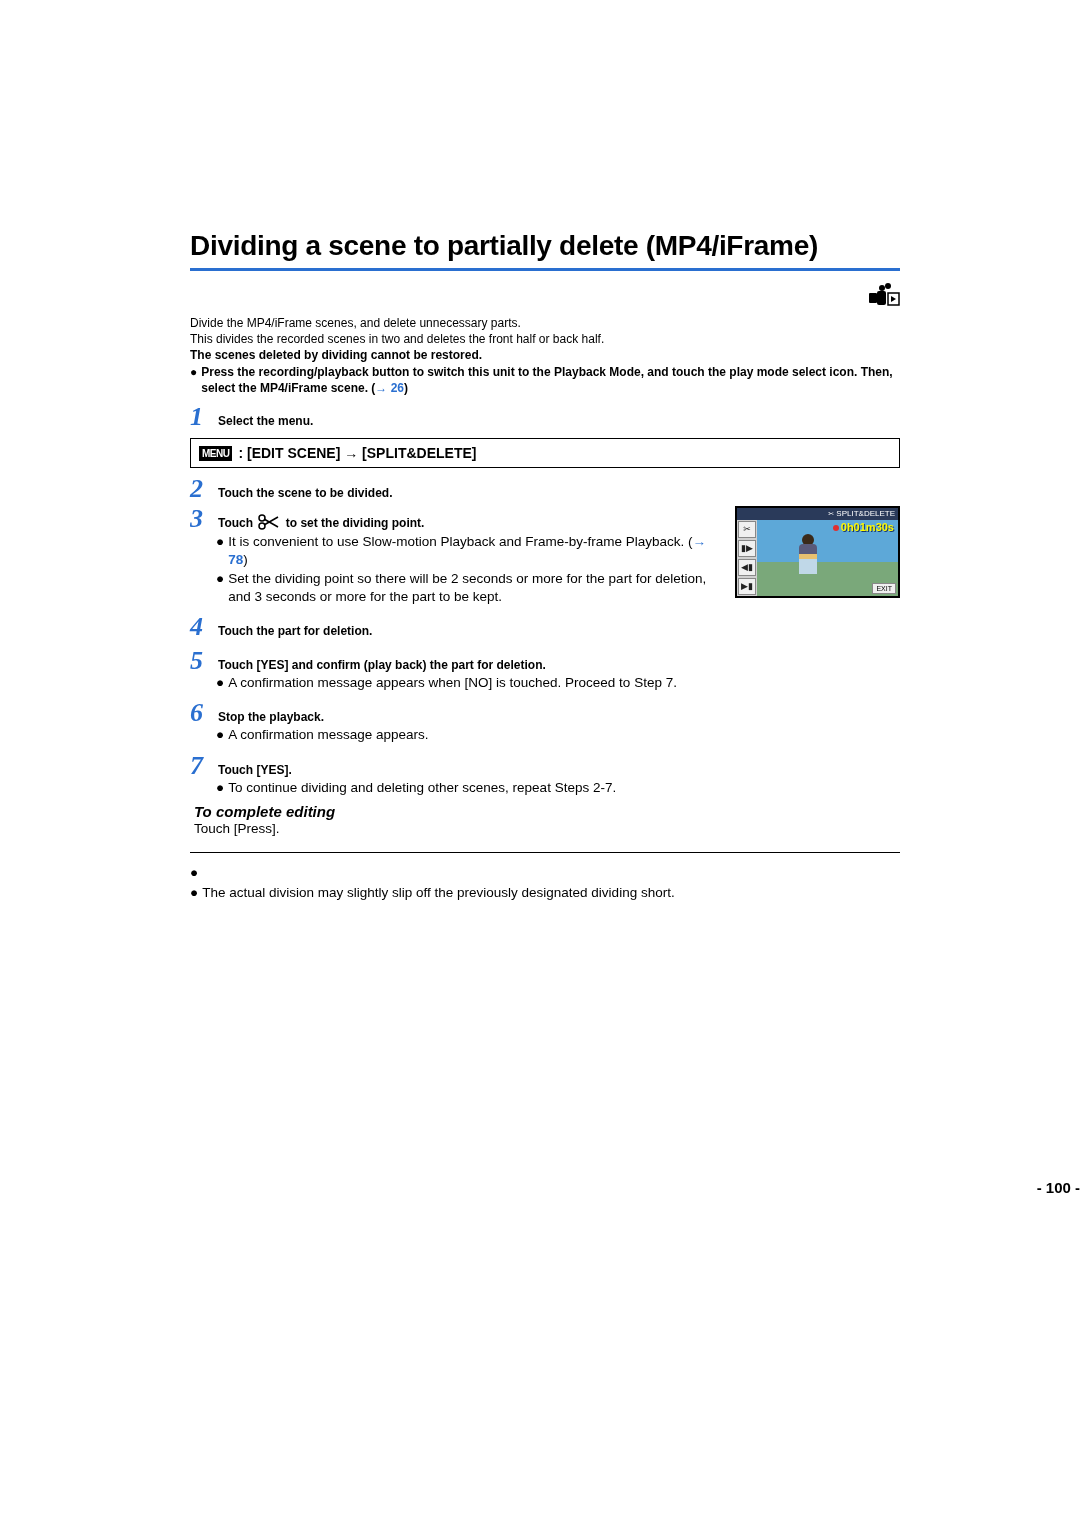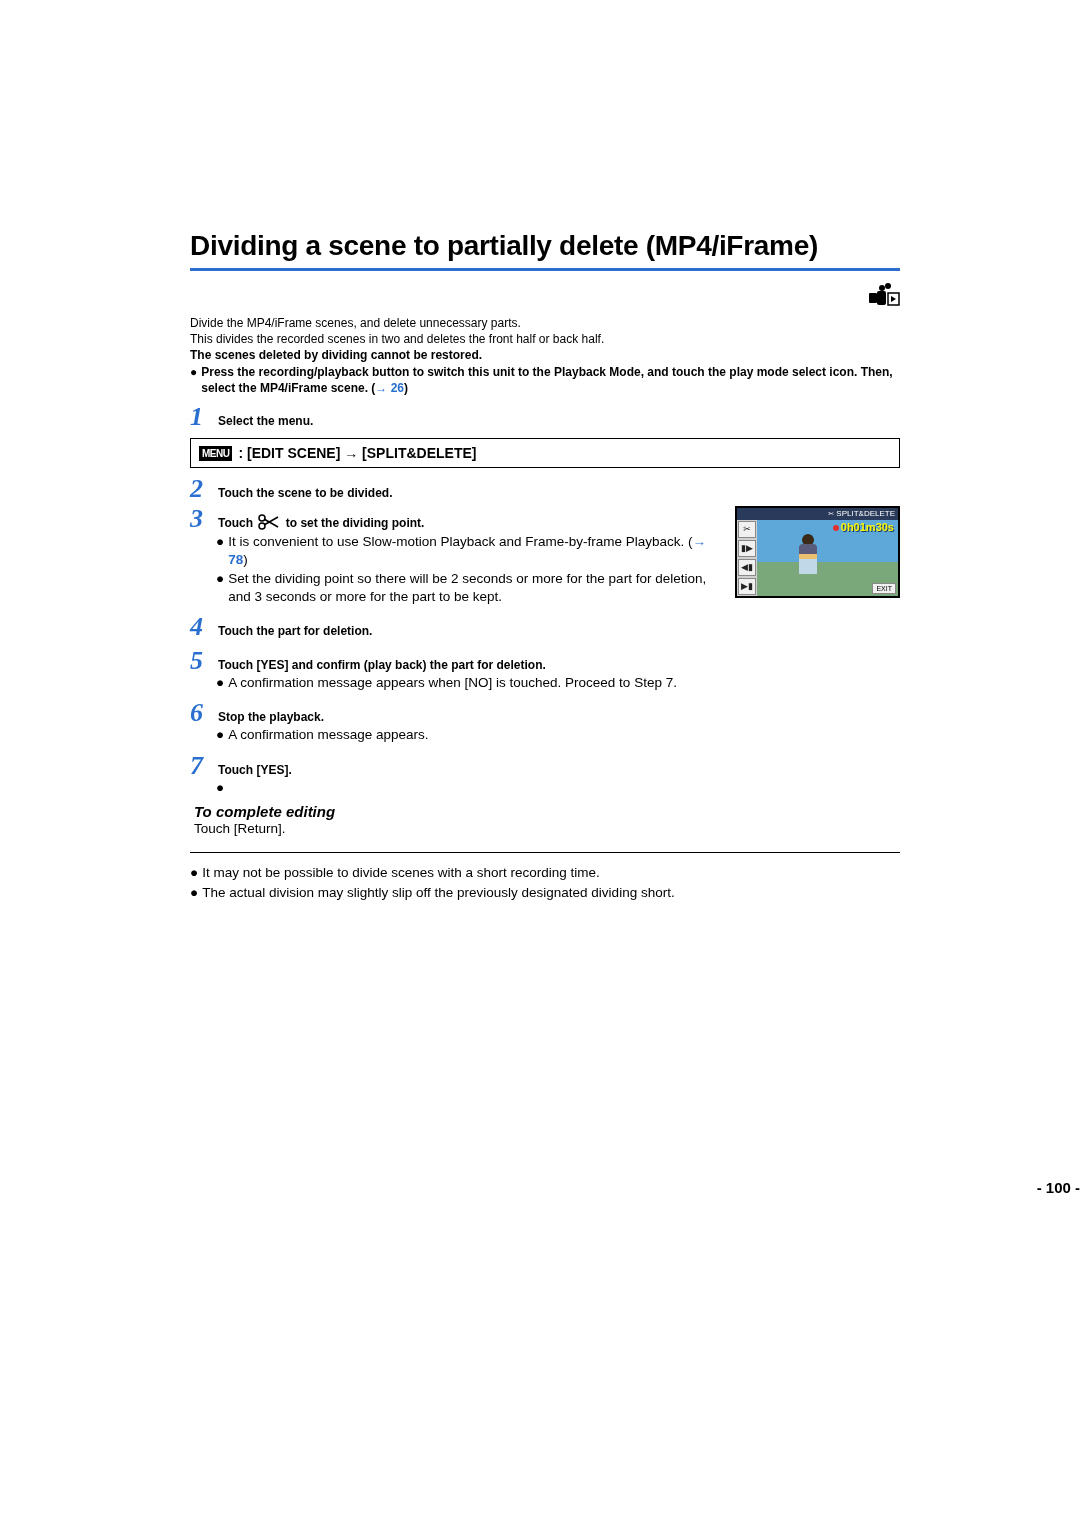--- a/index.html
+++ b/index.html
@@ -369,33 +369,33 @@
   </div>
 
   <div class="step">
     <div class="step-row">
       <span class="step-num">7</span>
       <span class="step-head">Touch [YES].</span>
     </div>
     <div class="step-body">
       <div class="sub-bullet">
         <span class="dot">●</span>
+        <span>To continue dividing and deleting other scenes, repeat Steps 2-7.</span>
       </div>
     </div>
   </div>
 
   <div class="section-italic">To complete editing</div>
-  <div class="step-body" style="margin-left:4px;">Touch [Return].</div>
+  <div class="step-body" style="margin-left:4px;">Touch [Press].</div>
 
   <hr class="hr">
 
   <div class="notes">
     <div class="sub-bullet">
       <span class="dot">●</span>
-      <span>It may not be possible to divide scenes with a short recording time.</span>
     </div>
     <div class="sub-bullet">
       <span class="dot">●</span>
       <span>The actual division may slightly slip off the previously designated dividing short.</span>
     </div>
   </div>
 
 </div>
 
 <div class="page-number">- 100 -</div>

